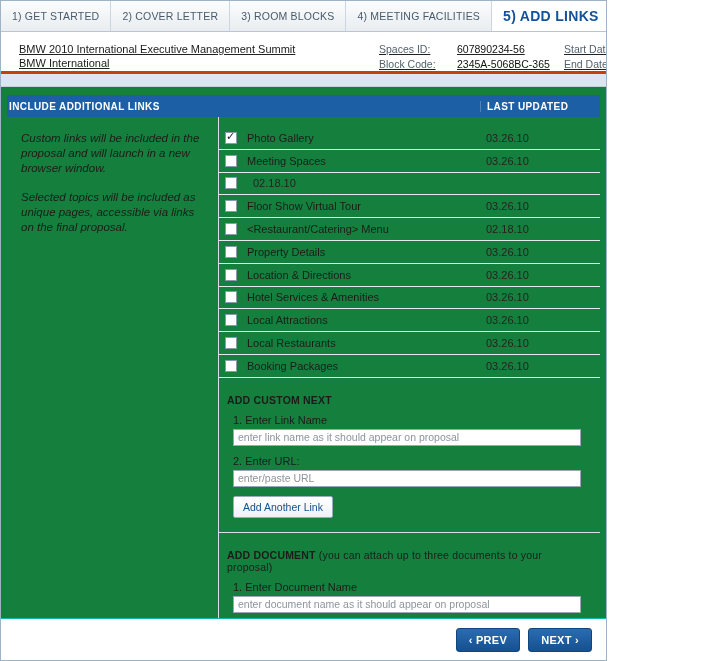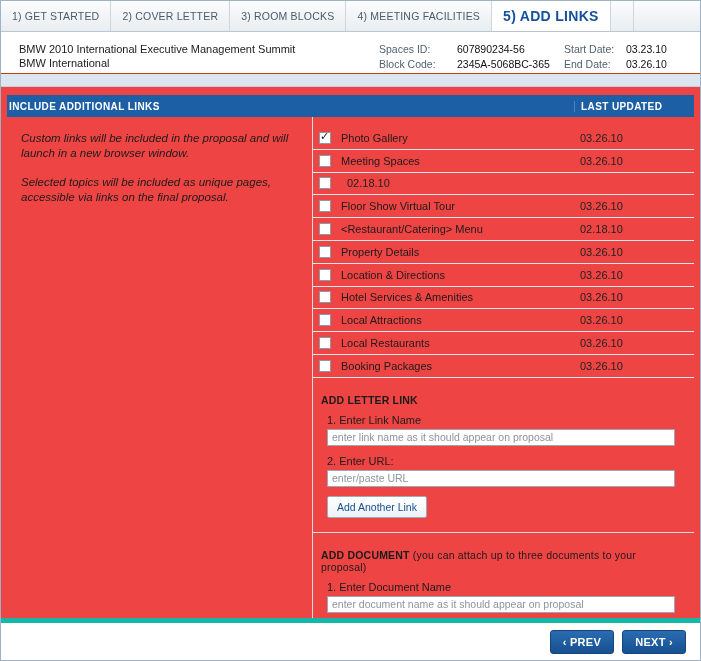--- a/index.html
+++ b/index.html
@@ -7,23 +7,23 @@
     padding: 0;
     background: #ffffff;
   }
   body {
     font-family: "Liberation Sans", sans-serif;
     font-size: 11px;
     color: #222;
   }
   #app {
     position: relative;
-    width: 701px;
+    width: 607px;
     height: 661px;
-    background: #ef4444;
+    background: #15803d;
     box-sizing: border-box;
     border: 1px solid #9fb3c7;
     overflow: hidden;
   }
 
   
   .steps {
     display: flex;
     align-items: stretch;
     height: 30px;
@@ -55,23 +55,24 @@
     flex: 1;
     background: linear-gradient(#fbfcfd, #e9edf1);
   }
 
   
   .infobar {
     display: flex;
     align-items: flex-start;
     padding: 10px 12px 12px 18px;
     background: #ffffff;
-    border-bottom: 1px solid #c2410c;
+    border-bottom: 3px solid #c2410c;
     height: 42px;
     box-sizing: border-box;
+    text-decoration: underline;
   }
   .infobar-left {
     flex: 0 0 360px;
     line-height: 14px;
     font-size: 11px;
     color: #1b1b1b;
   }
   .infobar-mid, .infobar-right {
     line-height: 15px;
     font-size: 10.5px;
@@ -256,21 +257,21 @@
   }
 
   
   .footer {
     position: absolute;
     left: 0;
     right: 0;
     bottom: 0;
     height: 42px;
     background: #ffffff;
-    border-top: 5px solid #14b8a6;
+    border-top: 1px solid #14b8a6;
     display: flex;
     align-items: center;
     justify-content: flex-end;
     padding-right: 14px;
     box-sizing: border-box;
   }
   .nav-btn {
     margin-left: 8px;
     min-width: 56px;
     padding: 5px 12px;
@@ -402,21 +403,21 @@
         <span class="label">Local Restaurants</span>
         <span class="date">03.26.10</span>
       </div>
       <div class="link-row">
         <span class="cb"></span>
         <span class="label">Booking Packages</span>
         <span class="date">03.26.10</span>
       </div>
 
       <div class="form-block">
-        <div class="form-title">ADD LETTER LINK</div>
+        <div class="form-title">ADD CUSTOM NEXT</div>
         <div class="field-label">1. Enter Link Name</div>
         <input class="text" type="text" value="" placeholder="enter link name as it should appear on proposal" style="">
         <div class="field-label">2. Enter URL:</div>
         <input class="text" type="text" value="" placeholder="enter/paste URL" style="">
         <button class="btn-small">Add Another Link</button>
       </div>
 
       <div class="divider"></div>
 
       <div class="form-block">

